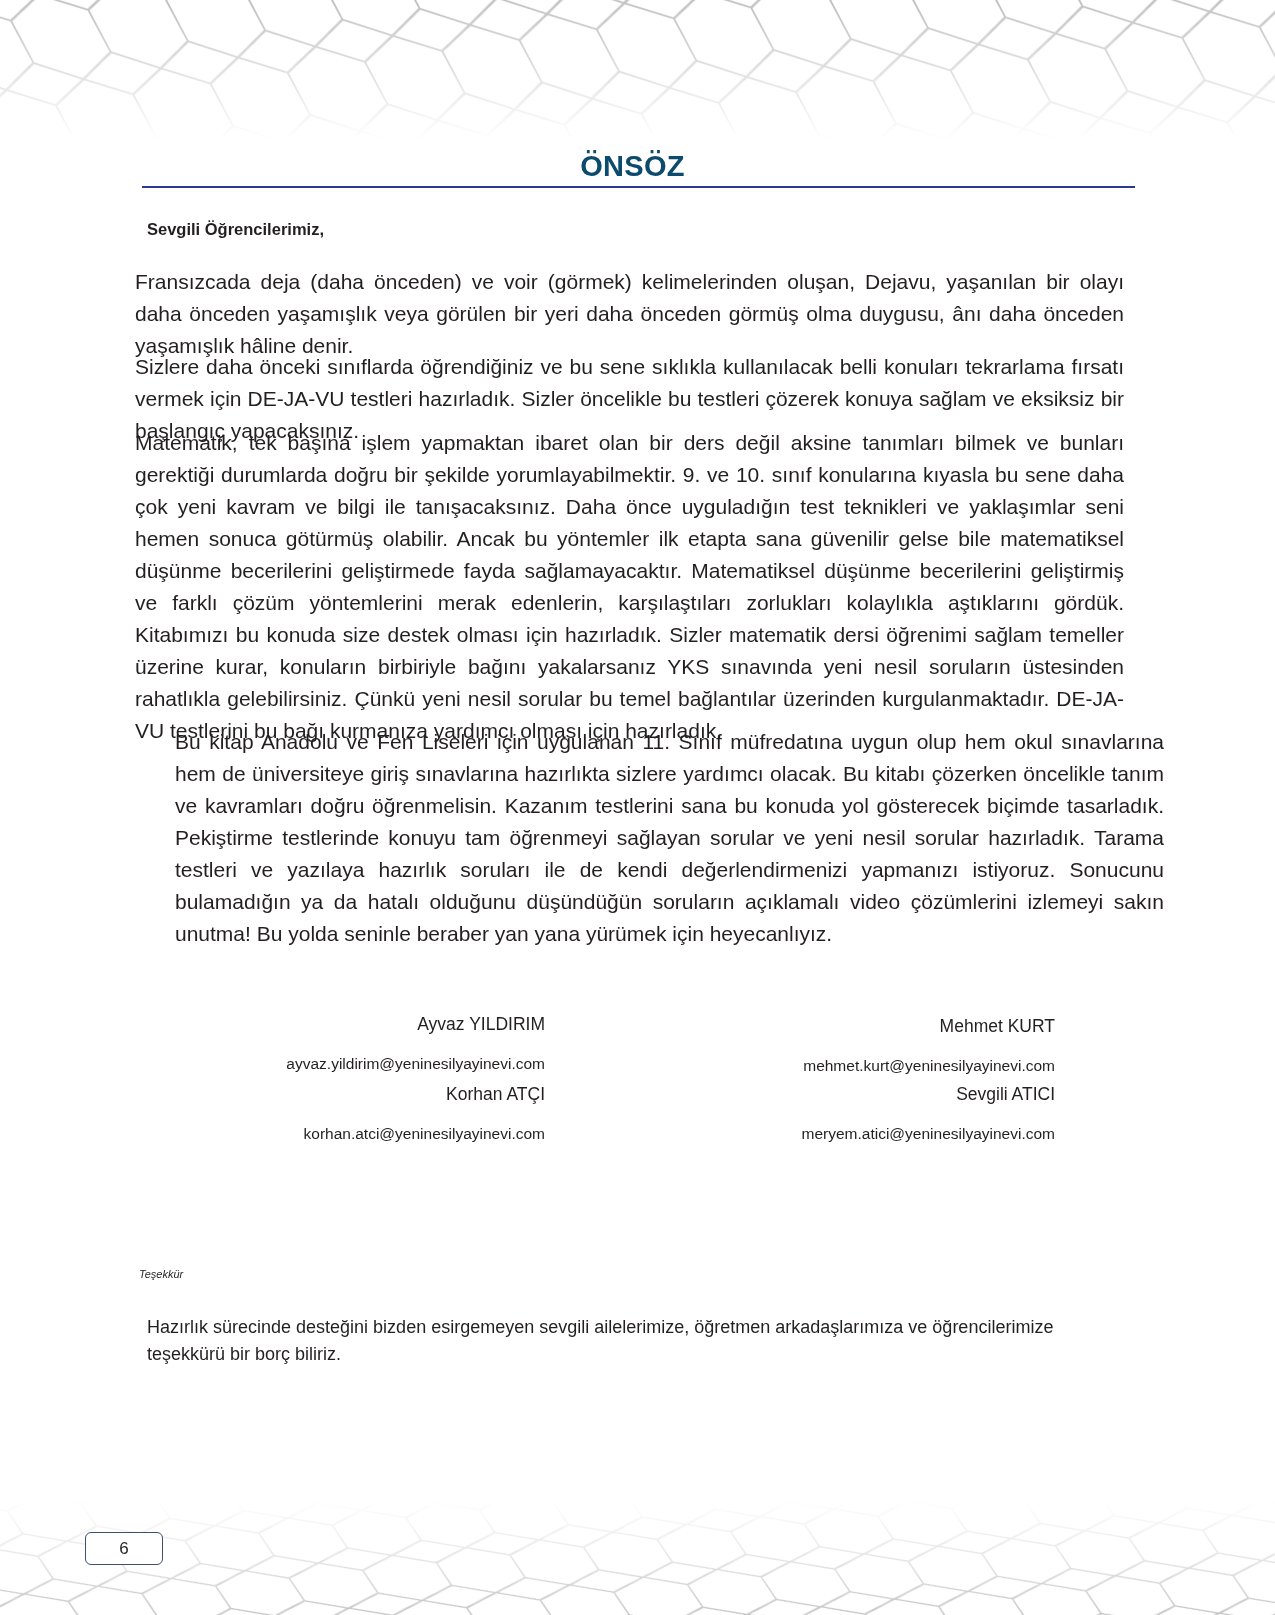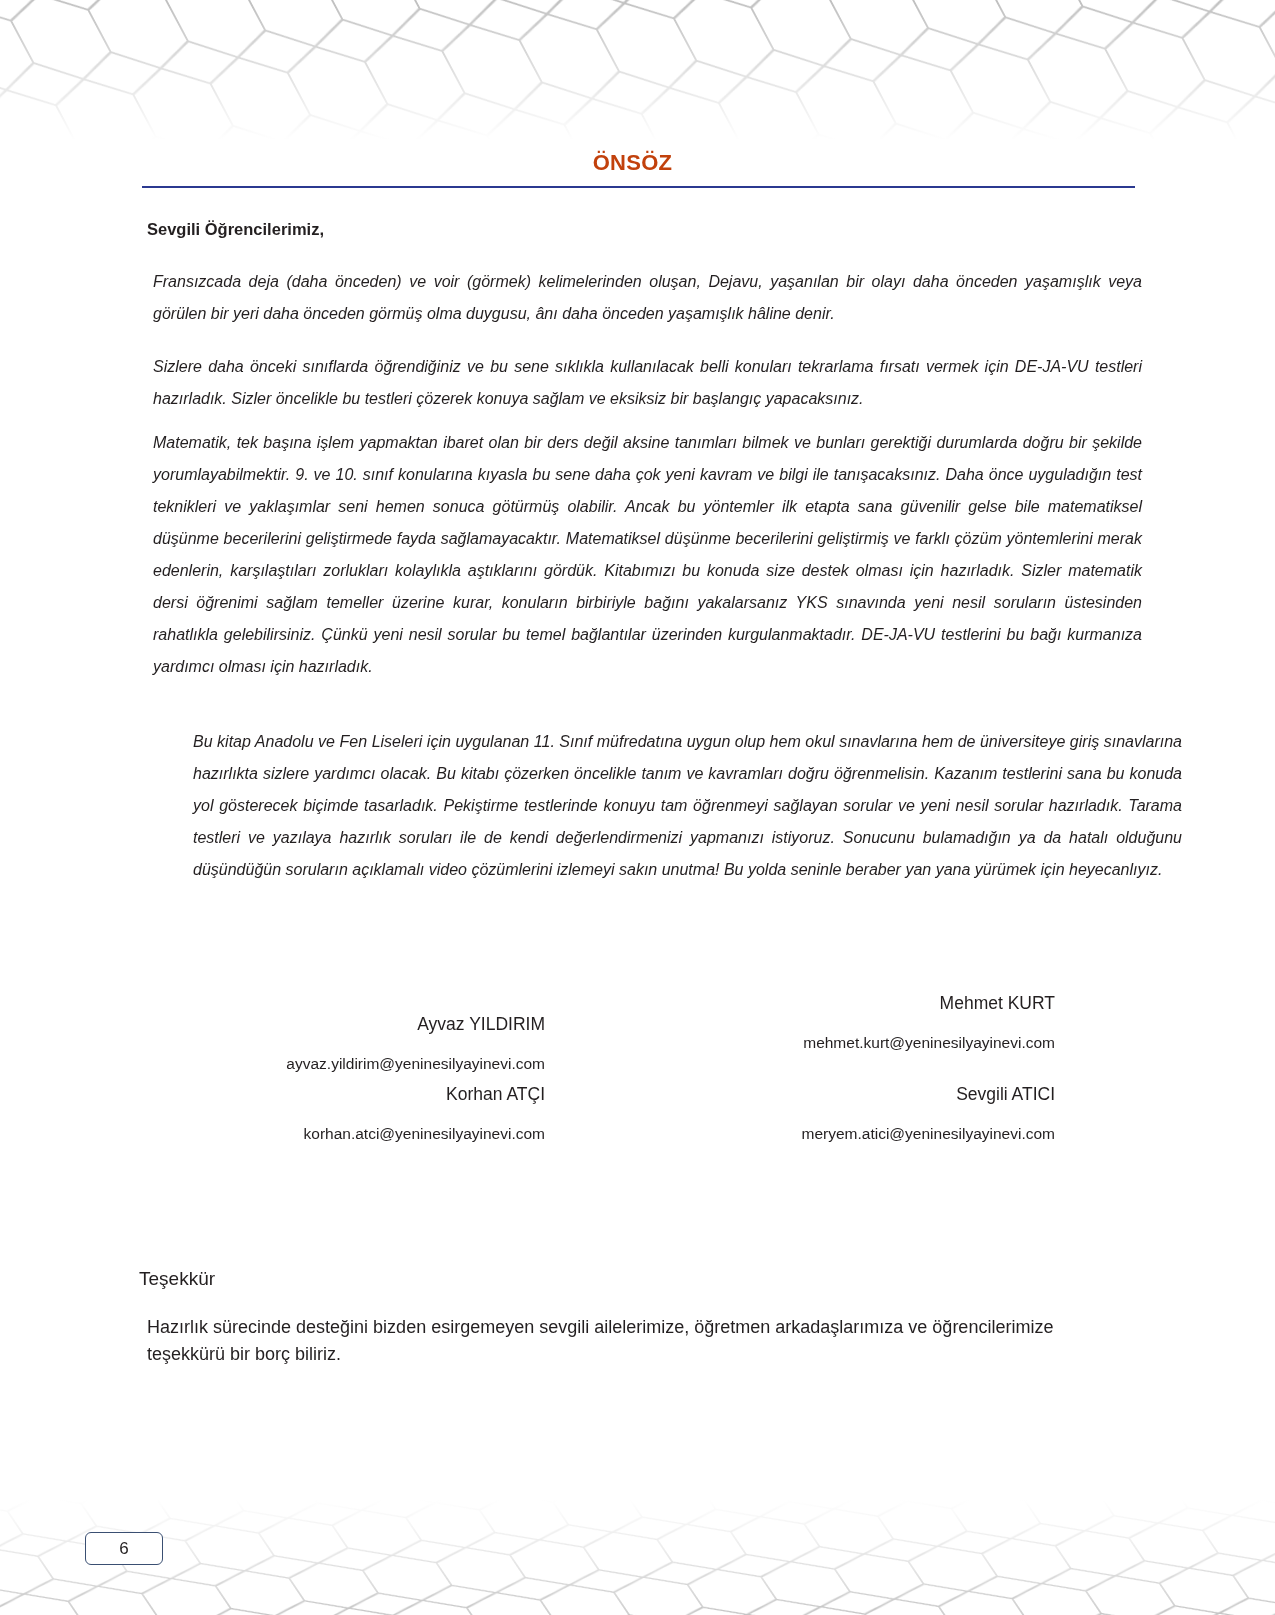--- a/index.html
+++ b/index.html
@@ -4,41 +4,41 @@
 <style>
   html, body { margin: 0; padding: 0; background: #ffffff; }
   body { width: 1275px; height: 1615px; position: relative; overflow: hidden;
          font-family: "Liberation Sans", sans-serif; color: #231f20; }
 
   .hex-band { position: absolute; left: 0; width: 1275px; pointer-events: none; }
   .hex-top { top: 0; height: 140px; }
   .hex-bottom { top: 1500px; height: 115px; }
 
   .title { position: absolute; left: 0; width: 1265px; top: 150px; text-align: center;
-           font-size: 22px; font-weight: bold; color: #c2410c; letter-spacing: 0.3px; margin: 0; }
+           font-size: 29px; font-weight: bold; color: #0c4a6e; letter-spacing: 0.3px; margin: 0; }
   .title-rule { position: absolute; left: 142px; width: 993px; top: 186px; height: 2px; background: #2b3990; }
 
   .salutation { position: absolute; left: 139px; top: 212px; font-size: 16.5px; font-weight: bold; margin: 8px; }
 
-  .body-text { position: absolute; left: 153px; width: 989px; font-size: 16px; line-height: 32px;
-               text-align: justify; margin: 0; font-style: italic; }
+  .body-text { position: absolute; left: 135px; width: 989px; font-size: 21px; line-height: 32px;
+               text-align: justify; margin: 0; }
   .p1 { top: 266px; }
   .p2 { top: 351px; }
   .p3 { top: 427px; }
   .p4 { top: 726px; margin-left: 40px; }
 
   .sig { position: absolute; text-align: right; width: 340px; }
   .sig .name { font-size: 17.5px; line-height: 22px; }
   .sig .email { font-size: 15.5px; line-height: 22px; margin-top: 18px; }
   .sig-1 { left: 205px; top: 1013px; }
-  .sig-2 { left: 715px; top: 992px; }
+  .sig-2 { left: 715px; top: 1015px; }
   .sig-3 { left: 205px; top: 1083px; }
   .sig-4 { left: 715px; top: 1083px; }
 
-  .thanks-title { position: absolute; left: 139px; top: 1268px; font-size: 19px; margin: 0; }
+  .thanks-title { position: absolute; left: 139px; top: 1268px; font-size: 11px; margin: 0; font-style: italic; }
   .thanks-body { position: absolute; left: 139px; top: 1306px; width: 989px; font-size: 18px;
                  line-height: 27px; margin: 8px; }
 
   .page-number { position: absolute; left: 85px; top: 1532px; width: 76px; height: 31px;
                  border: 1.5px solid #3a4f72; border-radius: 6px; background: #fff;
                  display: flex; align-items: center; justify-content: center; font-size: 17px; color: #231f20; }
 </style>
 </head>
 <body>
 

